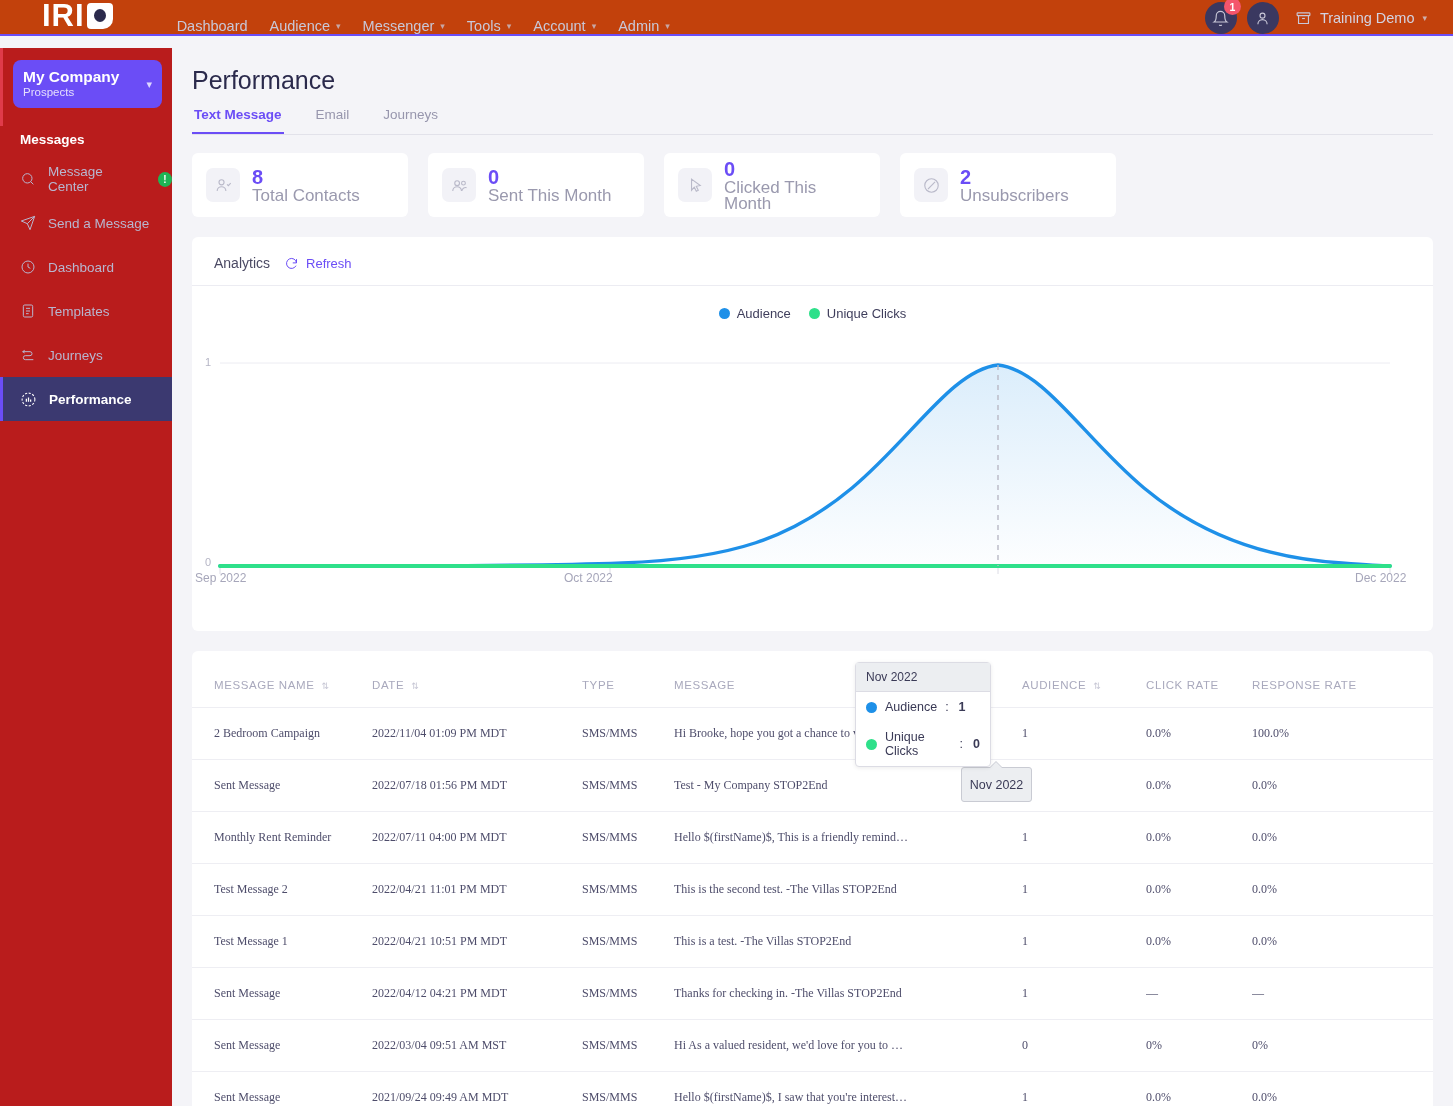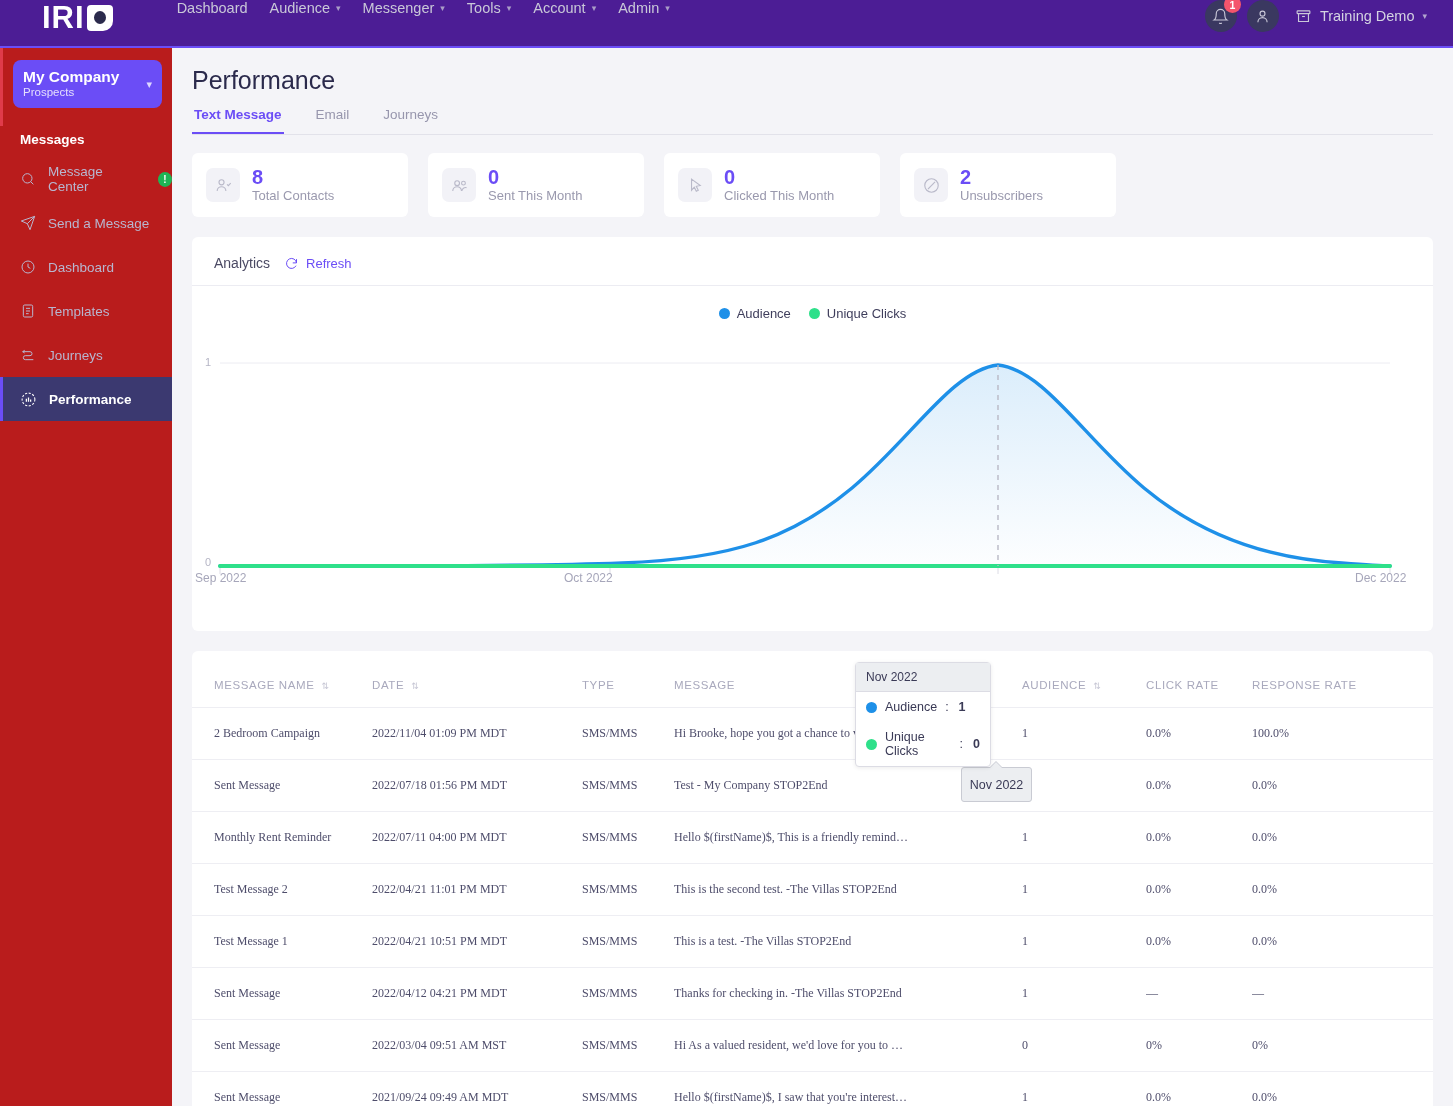--- a/index.html
+++ b/index.html
@@ -6,22 +6,22 @@
   html, body {
     width: 1453px; height: 1106px;
     font-family: "Liberation Sans", sans-serif;
     background: #f4f4f8;
     overflow: hidden;
   }
   .app { position: relative; width: 1453px; height: 1106px; }
 
   
   .topnav {
-    position: absolute; top: 0; left: 0; width: 1453px; height: 48px;
-    background: #4c1d95; display: flex; align-items: flex-start;
+    position: absolute; top: 0; left: 0; width: 1453px; height: 36px;
+    background: #c2410c; display: flex; align-items: flex-end;
     border-bottom: 2px solid #6b4df6;
   }
   .logo {
     margin-left: 42px; display: flex; align-items: center;
     font-size: 31px; font-weight: 700; color: #ffffff; letter-spacing: 1px;
   }
   .logo-mark {
     display: inline-block; width: 26px; height: 26px; background: #fff;
     border-radius: 4px 4px 10px 4px; position: relative; margin-left: 2px;
   }
@@ -96,21 +96,21 @@
   .card {
     width: 216px; height: 64px; background: #fff; border-radius: 6px;
     display: flex; align-items: center; padding: 0 14px; gap: 12px;
   }
   .card-icon {
     width: 34px; height: 34px; border-radius: 7px; background: #f2f2f7;
     display: flex; align-items: center; justify-content: center; flex: none;
   }
   .card-icon svg { stroke: #b9b9c9; fill: none; stroke-width: 1.4; }
   .card-val { font-size: 20px; font-weight: 700; color: #6b4df6; line-height: 22px; }
-  .card-lab { font-size: 13px; color: #9a99ae; line-height: 16px; }
+  .card-lab { font-size: 17px; color: #9a99ae; line-height: 16px; }
 
   
   .panel {
     background: #fff; border-radius: 6px; margin: 20px 0 0 20px; width: 1241px;
   }
   .panel-head { display: flex; align-items: center; gap: 14px; padding: 18px 0 14px 22px;
                 border-bottom: 1px solid #ececf2; }
   .panel-title { font-size: 14px; color: #4a4963; }
   .refresh { display: flex; align-items: center; gap: 7px; color: #6b4df6;
              font-size: 13px; cursor: pointer; }

